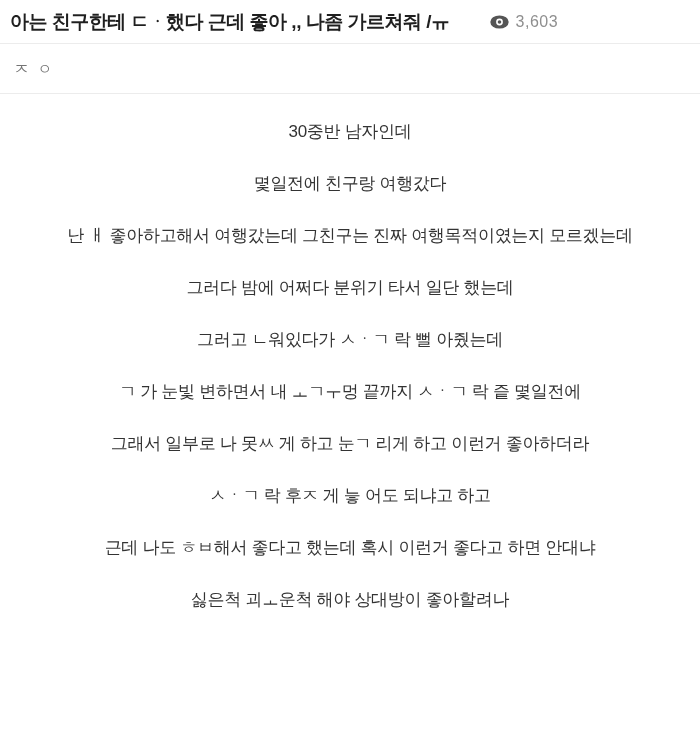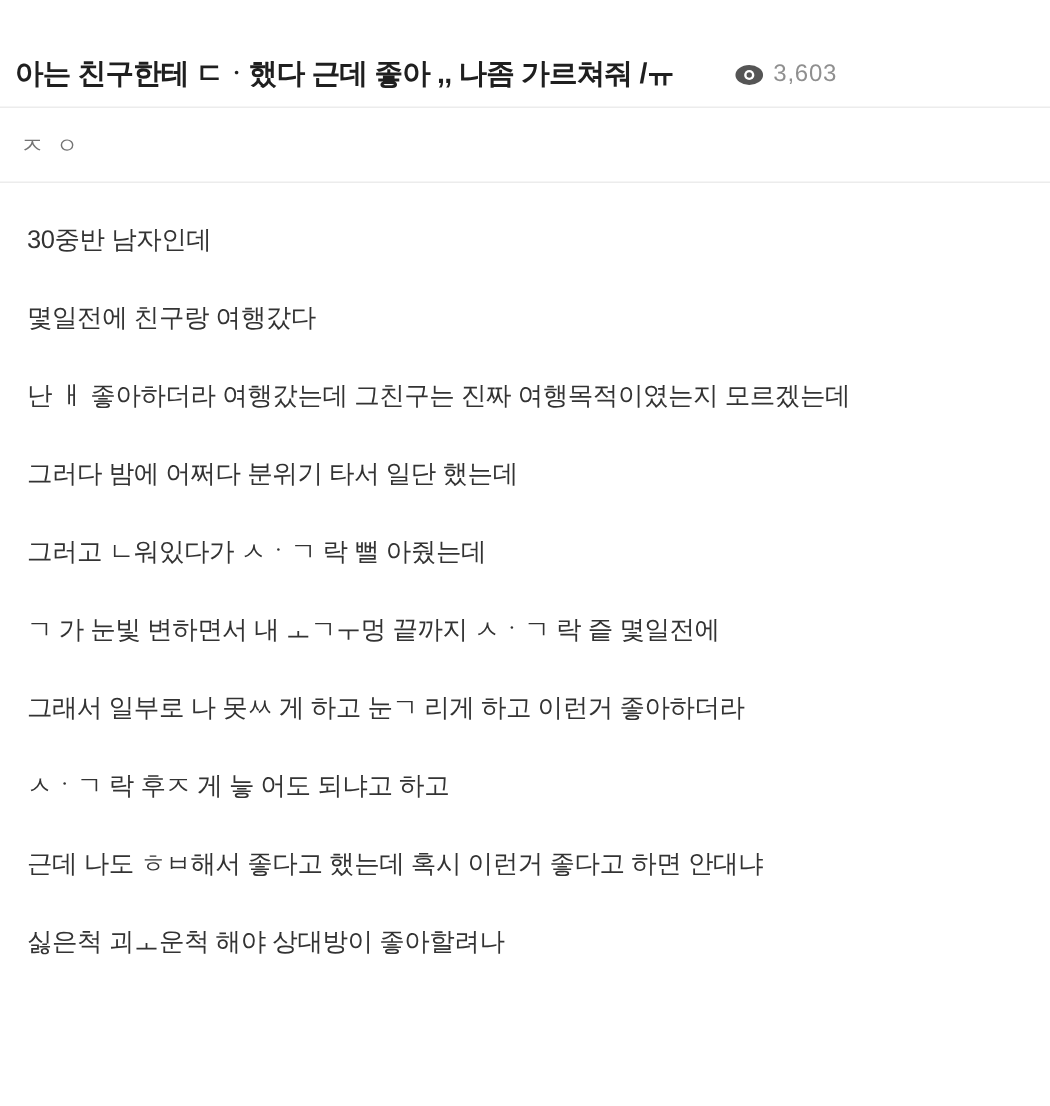--- a/index.html
+++ b/index.html
@@ -4,21 +4,21 @@
 <style>
   * { margin: 0; padding: 0; box-sizing: border-box; }
   html, body { background: #ffffff; }
   body {
     width: 700px;
     height: 737px;
     font-family: "Liberation Sans", "DejaVu Sans", sans-serif;
     color: #333333;
     overflow: hidden;
   }
-  .page { width: 700px; height: 652px; background: #ffffff; margin-top: 28px; }
+  .page { width: 700px; height: 652px; background: #ffffff; }
 
   
   .title-row {
     display: flex;
     align-items: center;
     padding: 9px 10px 9px 10px;
   }
   .post-title {
     font-size: 19px;
     font-weight: bold;
@@ -54,20 +54,21 @@
     font-size: 15px;
     color: #737373;
     letter-spacing: 2px;
     text-decoration: none;
     cursor: pointer;
   }
 
   
   .content {
     padding: 26px 18px 0 18px;
+    text-align: center;
   }
   .content p {
     font-size: 17px;
     line-height: 24px;
     color: #333333;
     letter-spacing: -0.3px;
     margin-bottom: 28px;
     white-space: nowrap;
   }
 </style>
@@ -92,21 +93,21 @@
 
   <div class="meta-row">
     <a class="author">ㅈ ㅇ</a>
   </div>
 
   <div class="divider"></div>
 
   <div class="content">
     <p>30중반 남자인데</p>
     <p>몇일전에 친구랑 여행갔다</p>
-    <p>난  ㅐ 좋아하더라 여행갔는데 그친구는 진짜 여행목적이였는지 모르겠는데</p>
+    <p>난  ㅐ 좋아하고해서 여행갔는데 그친구는 진짜 여행목적이였는지 모르겠는데</p>
     <p>그러다 밤에 어쩌다 분위기 타서 일단 했는데</p>
     <p>그러고 ㄴ워있다가 ㅅㆍㄱ 락 뻘 아줬는데</p>
     <p>ㄱ 가 눈빛 변하면서 내 ㅗㄱㅜ멍 끝까지 ㅅㆍㄱ 락 즡 몇일전에</p>
     <p>그래서 일부로 나 못ㅆ 게 하고 눈ㄱ 리게 하고 이런거 좋아하더라</p>
     <p>ㅅㆍㄱ 락 후ㅈ 게 늫 어도 되냐고 하고</p>
     <p>근데 나도 ㅎㅂ해서 좋다고 했는데 혹시 이런거 좋다고 하면 안대냐</p>
     <p>싫은척 괴ㅗ운척 해야 상대방이 좋아할려나</p>
   </div>
 
 </div>

